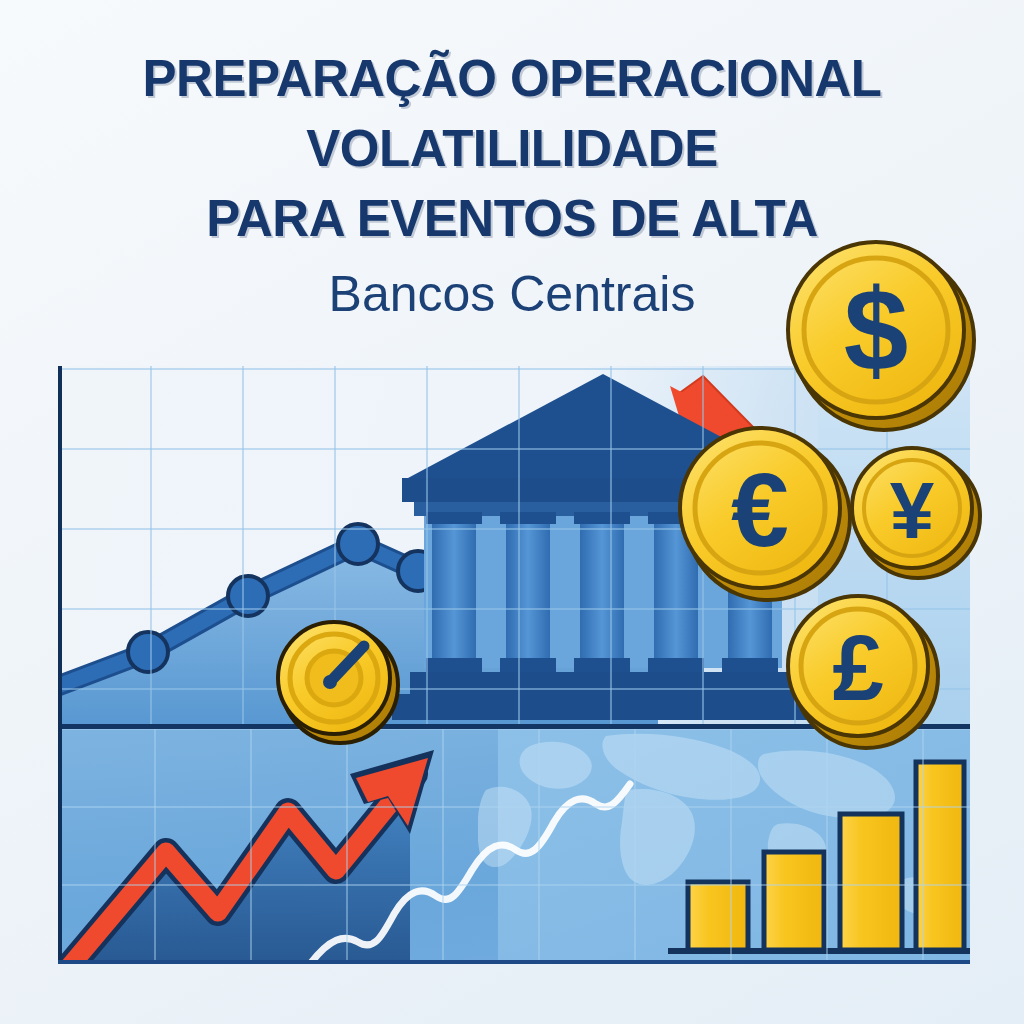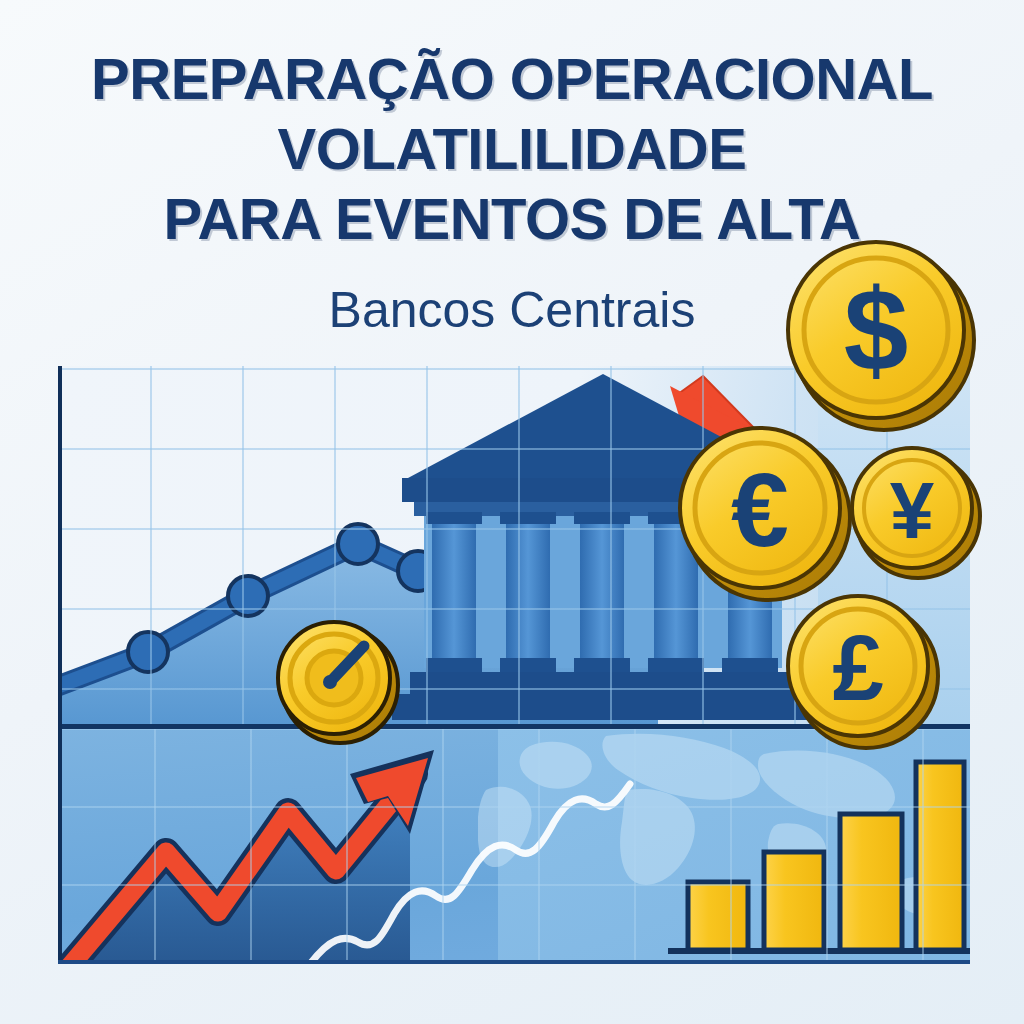--- a/index.html
+++ b/index.html
@@ -24,30 +24,30 @@
     top: 44px;
     left: 0;
     width: 1024px;
     text-align: center;
     z-index: 40;
   }
   .title-line {
     display: block;
     font-family: "Liberation Sans", sans-serif;
     font-weight: bold;
-    font-size: 58px;
+    font-size: 51px;
     line-height: 70px;
     letter-spacing: -0.5px;
     color: #17386d;
     text-shadow: 2px 2px 0 rgba(16,40,80,0.22);
     white-space: nowrap;
   }
   .subtitle-line {
     display: block;
-    margin-top: 28px;
+    margin-top: 12px;
     font-family: "Liberation Sans", sans-serif;
     font-weight: normal;
     font-size: 50px;
     line-height: 56px;
     color: #1c4176;
   }
 
   
   .panel {
     position: absolute;

